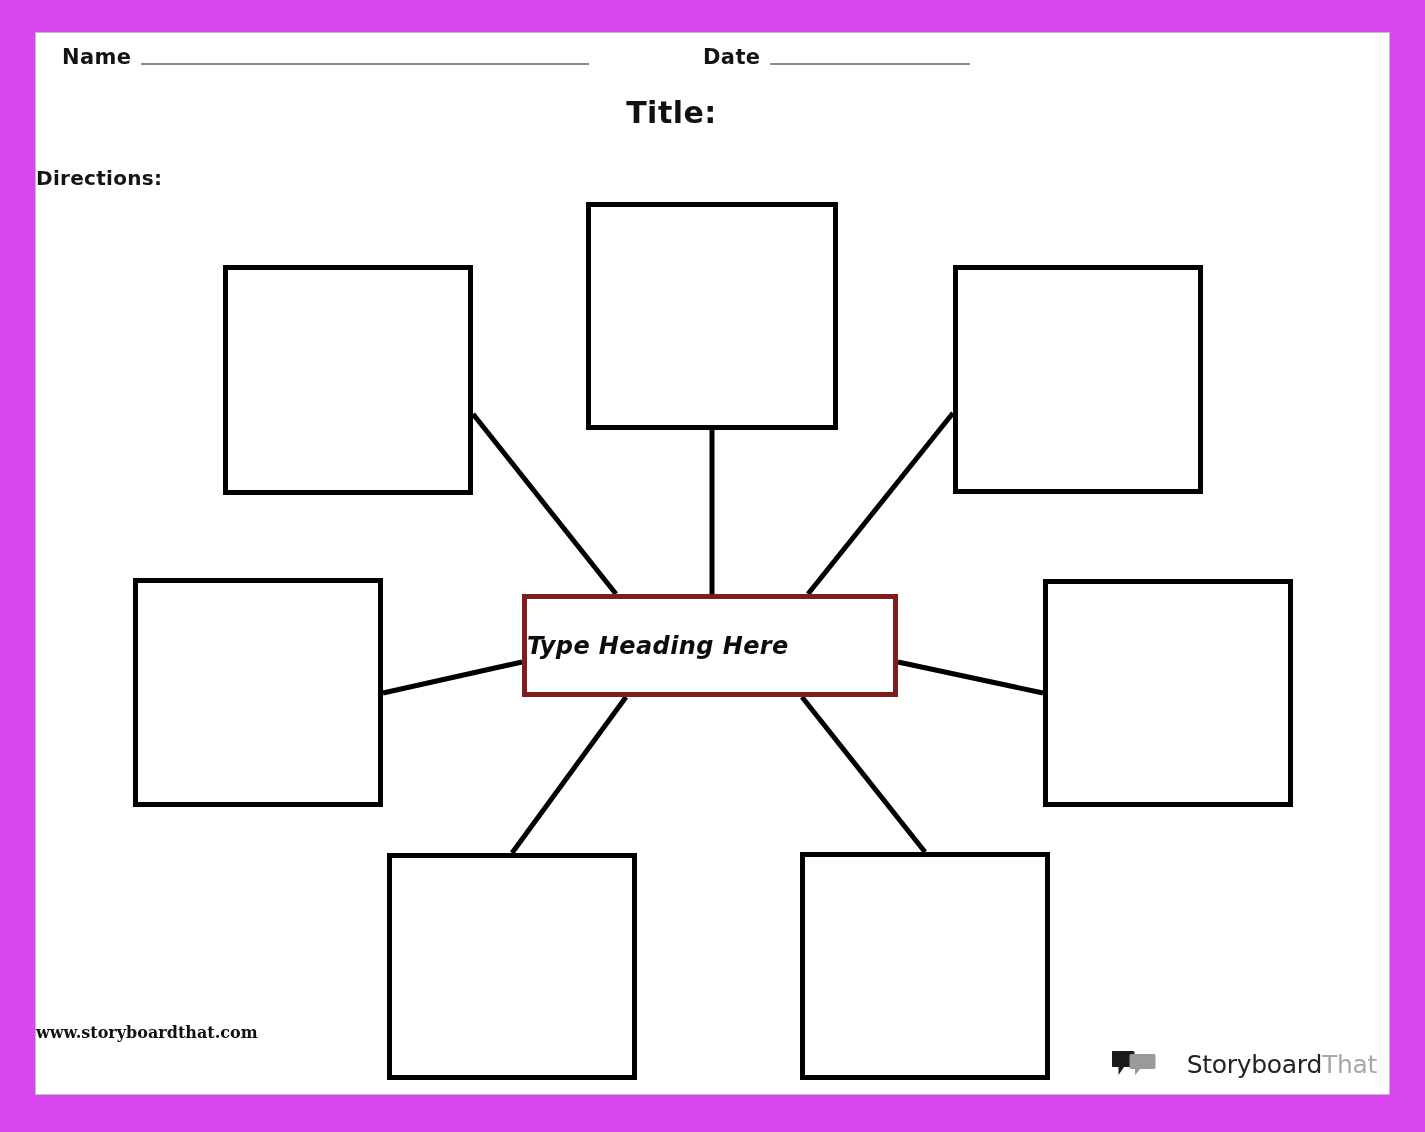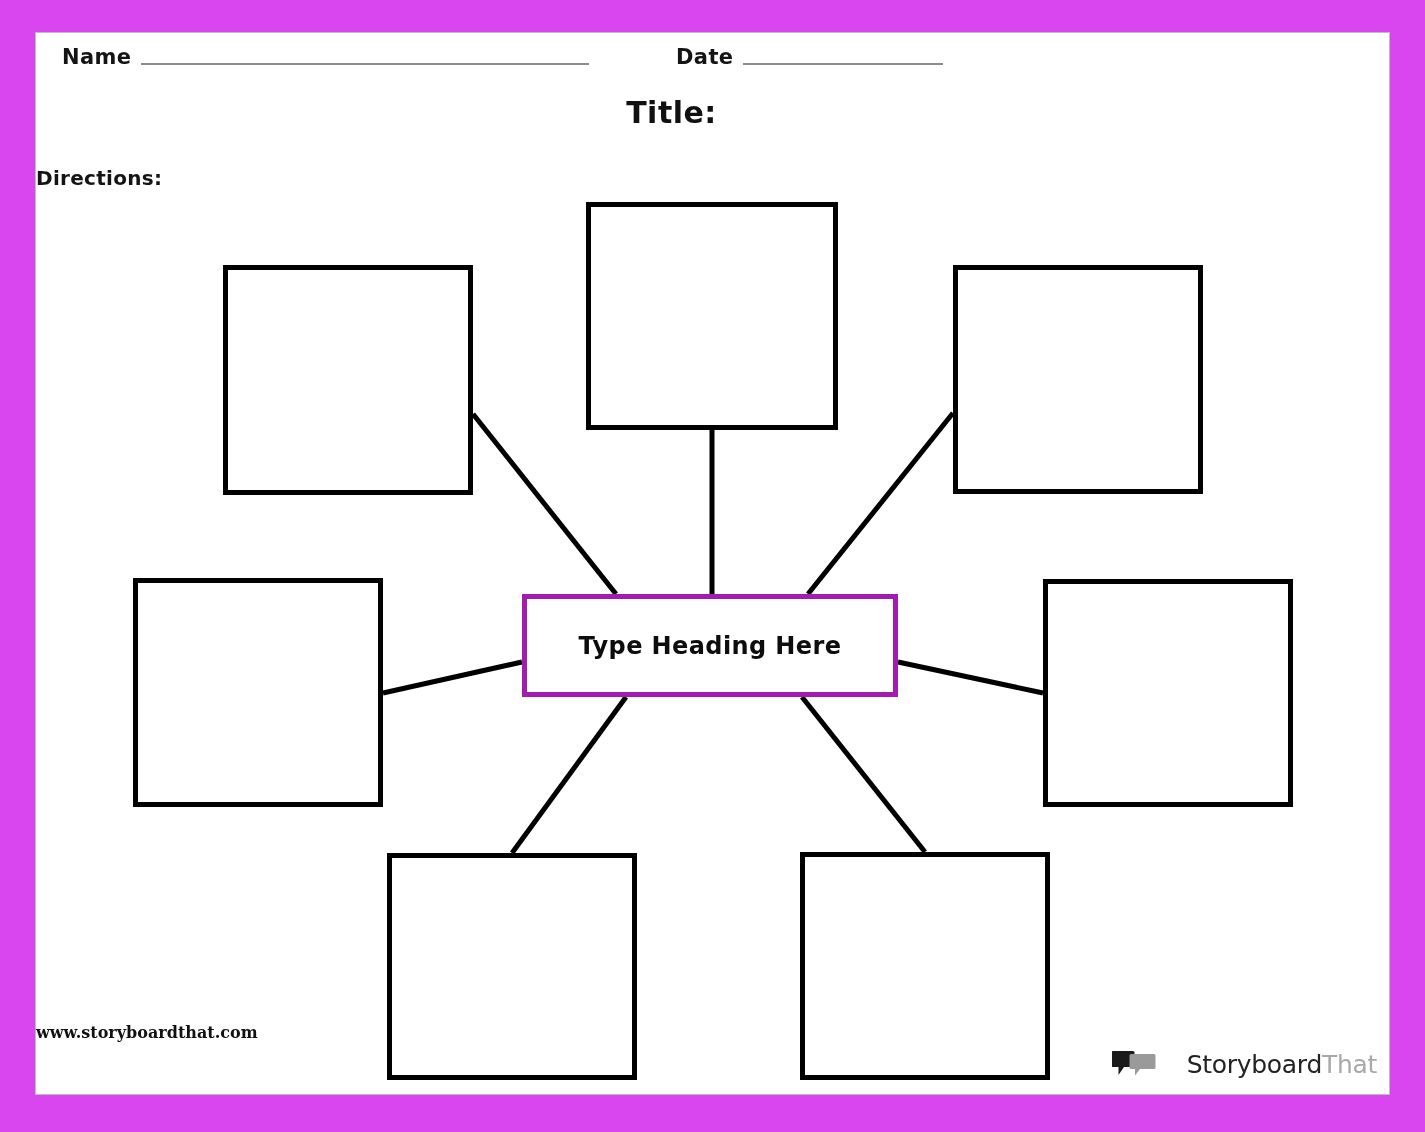--- a/index.html
+++ b/index.html
@@ -32,21 +32,21 @@
   }
 
   
   .field-row {
     position: absolute;
     display: flex;
     align-items: baseline;
     gap: 10px;
   }
   #name-field  { left: 26px;  top: 12px; }
-  #date-field  { left: 640px; top: 12px; }
+  #date-field  { left: 667px; top: 12px; }
 
   .field-label {
     font-family: "DejaVu Sans", sans-serif;
     font-size: 21px;
     font-weight: 700;
     color: #141414;
     letter-spacing: .4px;
     white-space: nowrap;
   }
   .field-rule {
@@ -96,24 +96,25 @@
 
   .node-box {
     position: absolute;
     background: #ffffff;
     border: 5px solid #000000;
   }
 
   #center-node {
     position: absolute;
     background: #ffffff;
-    border: 5px solid #a21caf;
+    border: 5px solid #7f1d1d;
     display: flex;
     align-items: center;
-    justify-content: center;
+    justify-content: flex-start;
+    font-style: italic;
   }
   #center-node-label {
     font-family: "DejaVu Sans", sans-serif;
     font-size: 24px;
     font-weight: 700;
     color: #0d0d0d;
     letter-spacing: .4px;
     white-space: nowrap;
   }
 

